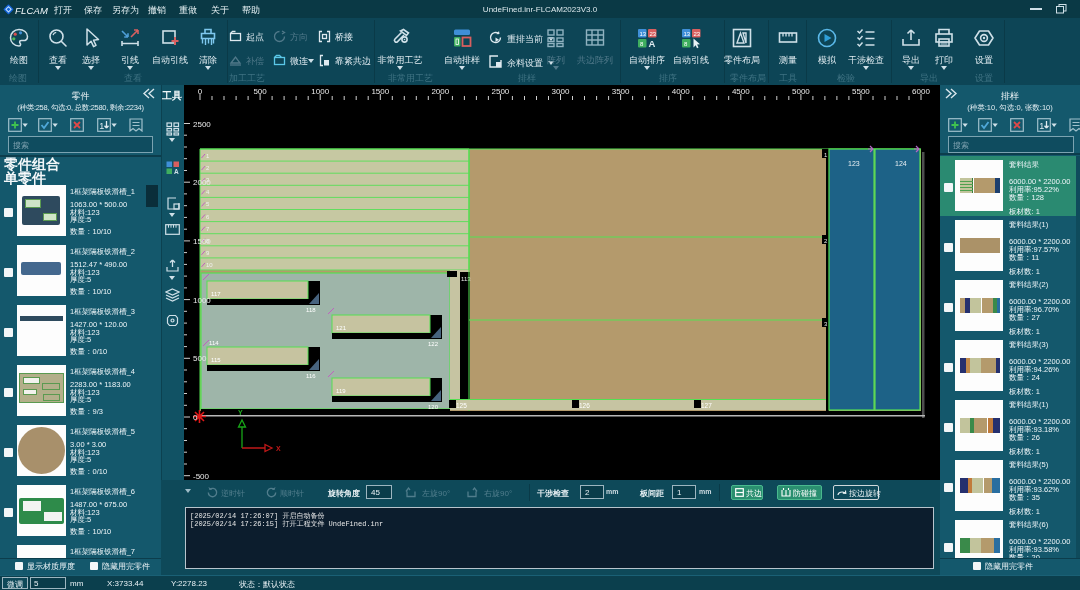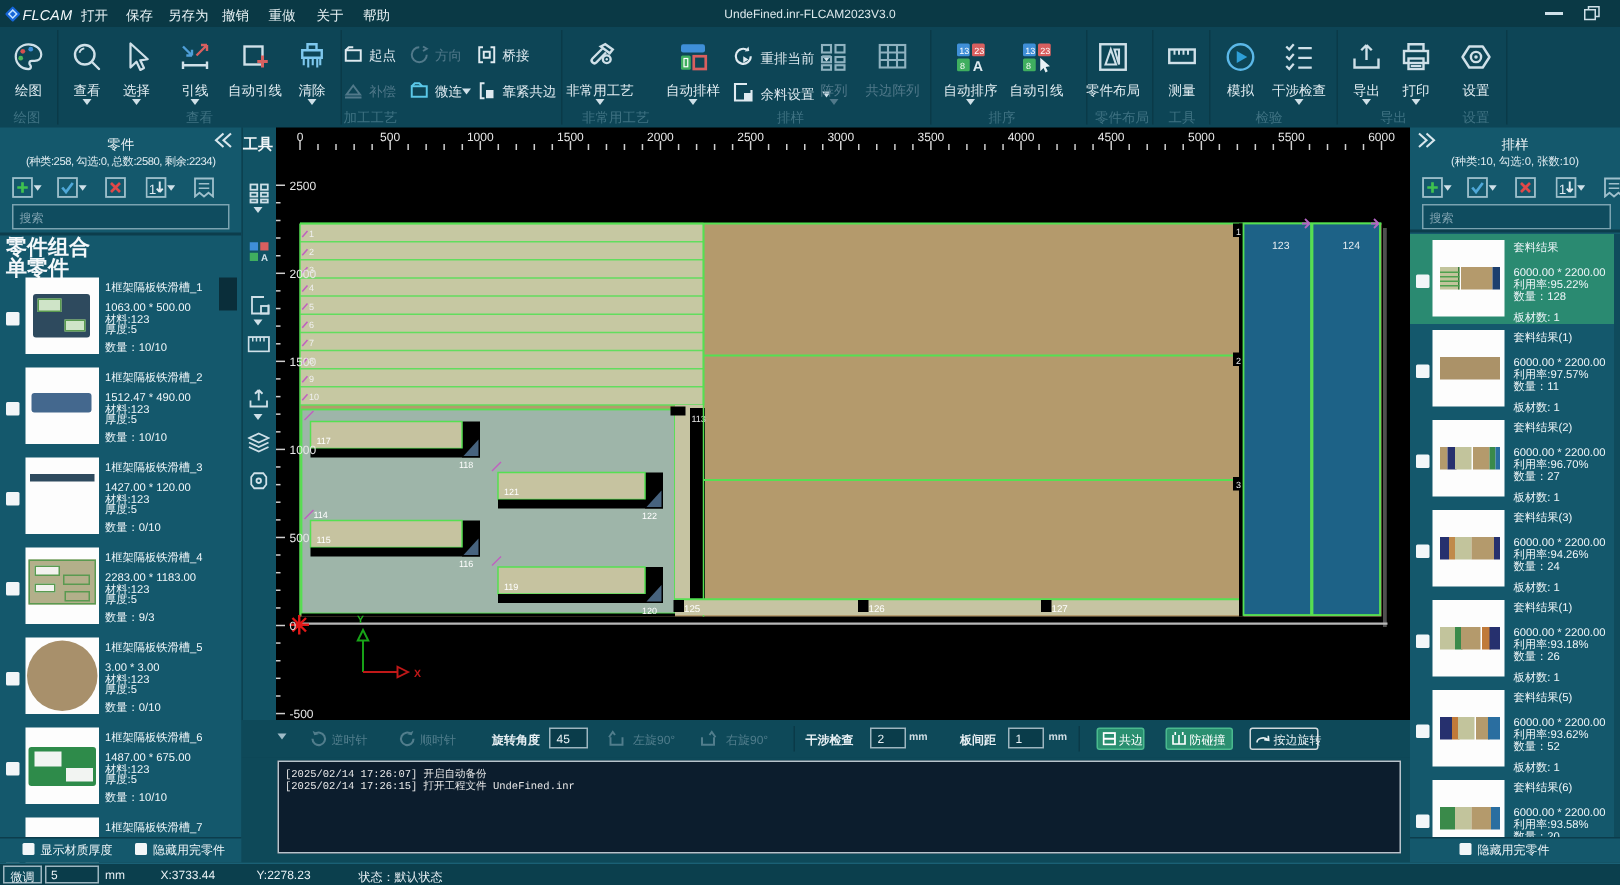--- a/index.html
+++ b/index.html
@@ -706,21 +706,21 @@
 <div class="abs itxt" style="left:1009px;top:401px">套料结果(1)</div>
 <div class="abs itxt" style="left:1009px;top:418px">6000.00 * 2200.00</div>
 <div class="abs itxt" style="left:1009px;top:426px">利用率:93.18%</div>
 <div class="abs itxt" style="left:1009px;top:434px">数量：26</div>
 <div class="abs itxt" style="left:1009px;top:448px">板材数: 1</div>
 <div class="chk" style="left:944px;top:483px"></div>
 <div class="thumb" style="left:955px;top:460px;width:48px;height:51px"></div>
 <div class="abs itxt" style="left:1009px;top:461px">套料结果(5)</div>
 <div class="abs itxt" style="left:1009px;top:478px">6000.00 * 2200.00</div>
 <div class="abs itxt" style="left:1009px;top:486px">利用率:93.62%</div>
-<div class="abs itxt" style="left:1009px;top:494px">数量：52</div>
+<div class="abs itxt" style="left:1009px;top:494px">数量：35</div>
 <div class="abs itxt" style="left:1009px;top:508px">板材数: 1</div>
 <div class="chk" style="left:944px;top:543px"></div>
 <div class="thumb" style="left:955px;top:520px;width:48px;height:51px"></div>
 <div class="abs itxt" style="left:1009px;top:521px">套料结果(6)</div>
 <div class="abs itxt" style="left:1009px;top:538px">6000.00 * 2200.00</div>
 <div class="abs itxt" style="left:1009px;top:546px">利用率:93.58%</div>
 <div class="abs itxt" style="left:1009px;top:554px">数量：20</div>
 <div class="abs" style="left:960px;top:178px;width:13px;height:15px;background:#c2c49c"></div>
 <div class="abs" style="left:972px;top:178px;width:1px;height:15px;background:#3a7a3a"></div>
 <div class="abs" style="left:974px;top:178px;width:21px;height:15px;background:#b49a6c"></div>

